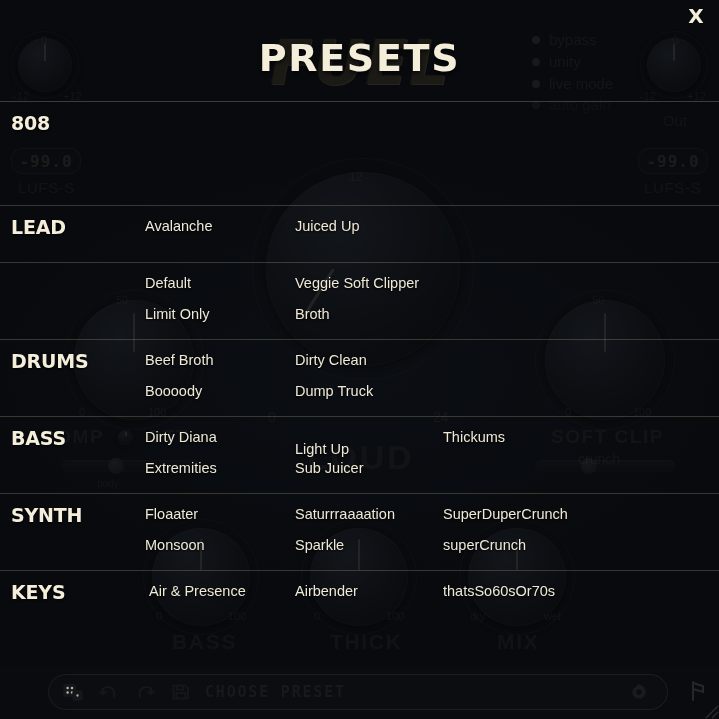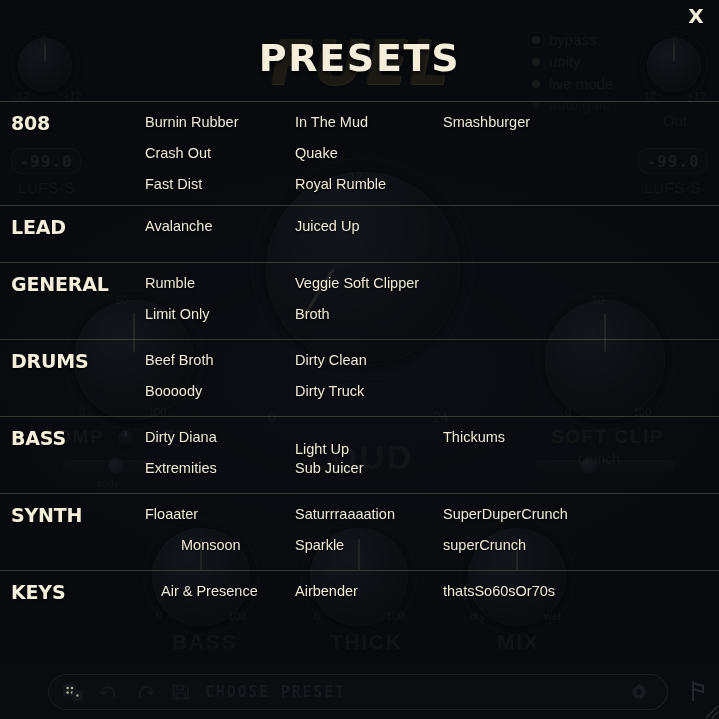--- a/index.html
+++ b/index.html
@@ -344,80 +344,70 @@
 
   <div class="header">
     <div class="fuel-logo">FUEL</div>
     <div class="presets-title">PRESETS</div>
     <div class="close-x">X</div>
   </div>
 
   <div class="list-area" id="list-area">
       <div class="cat-row" style="height: 104px;">
         <div class="cat-name">808</div>
-        <div class="preset-grid">
-          <div class="preset-item" style="left: 0px; top: 12px;">Burnin Rubber</div>
-          <div class="preset-item" style="left: 0px; top: 43px;">Crash Out</div>
-          <div class="preset-item" style="left: 0px; top: 74px;">Fast Dist</div>
-          <div class="preset-item" style="left: 150px; top: 12px;">In The Mud</div>
-          <div class="preset-item" style="left: 150px; top: 43px;">Quake</div>
-          <div class="preset-item" style="left: 150px; top: 74px;">Royal Rumble</div>
-          <div class="preset-item" style="left: 298px; top: 12px;">Smashburger</div>
-        </div>
       </div>
       <div class="cat-row" style="height: 57px;">
         <div class="cat-name">LEAD</div>
         <div class="preset-grid">
           <div class="preset-item" style="left: 0px; top: 12px;">Avalanche</div>
           <div class="preset-item" style="left: 150px; top: 12px;">Juiced Up</div>
         </div>
       </div>
       <div class="cat-row" style="height: 77px;">
-        <div class="cat-name">GENERAL</div>
-        <div class="preset-grid">
-          <div class="preset-item" style="left: 0px; top: 12px;">Rumble</div>
+        <div class="preset-grid">
+          <div class="preset-item" style="left: 0px; top: 12px;">Default</div>
           <div class="preset-item" style="left: 0px; top: 43px;">Limit Only</div>
           <div class="preset-item" style="left: 150px; top: 12px;">Veggie Soft Clipper</div>
           <div class="preset-item" style="left: 150px; top: 43px;">Broth</div>
         </div>
       </div>
       <div class="cat-row" style="height: 77px;">
         <div class="cat-name">DRUMS</div>
         <div class="preset-grid">
           <div class="preset-item" style="left: 0px; top: 12px;">Beef Broth</div>
           <div class="preset-item" style="left: 0px; top: 43px;">Boooody</div>
           <div class="preset-item" style="left: 150px; top: 12px; text-align: right;">Dirty Clean</div>
-          <div class="preset-item" style="left: 150px; top: 43px;">Dirty Truck</div>
+          <div class="preset-item" style="left: 150px; top: 43px;">Dump Truck</div>
         </div>
       </div>
       <div class="cat-row" style="height: 77px;">
         <div class="cat-name">BASS</div>
         <div class="preset-grid">
           <div class="preset-item" style="left: 0px; top: 12px;">Dirty Diana</div>
           <div class="preset-item" style="left: 0px; top: 43px;">Extremities</div>
           <div class="preset-item" style="left: 150px; top: 24px;">Light Up</div>
           <div class="preset-item" style="left: 150px; top: 43px;">Sub Juicer</div>
           <div class="preset-item" style="left: 298px; top: 12px;">Thickums</div>
         </div>
       </div>
       <div class="cat-row" style="height: 77px;">
         <div class="cat-name">SYNTH</div>
         <div class="preset-grid">
           <div class="preset-item" style="left: 0px; top: 12px;">Floaater</div>
-          <div class="preset-item" style="left: 0px; top: 43px; margin-left: 36px;">Monsoon</div>
+          <div class="preset-item" style="left: 0px; top: 43px;">Monsoon</div>
           <div class="preset-item" style="left: 150px; top: 12px;">Saturrraaaation</div>
           <div class="preset-item" style="left: 150px; top: 43px;">Sparkle</div>
           <div class="preset-item" style="left: 298px; top: 12px;">SuperDuperCrunch</div>
           <div class="preset-item" style="left: 298px; top: 43px;">superCrunch</div>
         </div>
       </div>
       <div class="cat-row" style="height: 96px;">
         <div class="cat-name">KEYS</div>
         <div class="preset-grid">
-          <div class="preset-item" style="left: 16px; top: 12px;">Air &amp; Presence</div>
+          <div class="preset-item" style="left: 4px; top: 12px;">Air &amp; Presence</div>
           <div class="preset-item" style="left: 150px; top: 12px;">Airbender</div>
           <div class="preset-item" style="left: 298px; top: 12px;">thatsSo60sOr70s</div>
         </div>
       </div>
     </div>
 
   <div class="bottom-bar">
     <div class="bar-pill">
 
       <span class="bar-icon">

